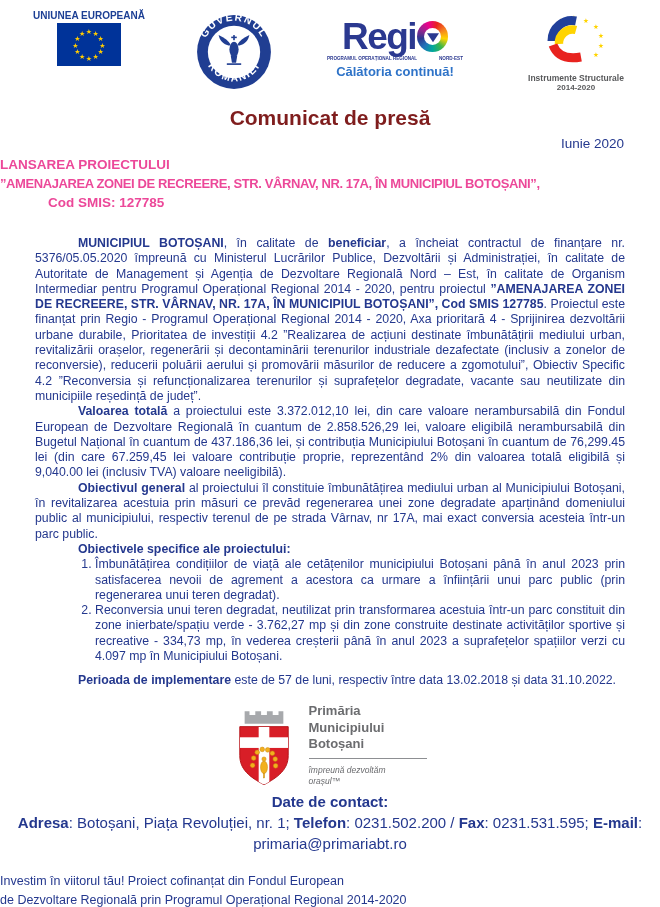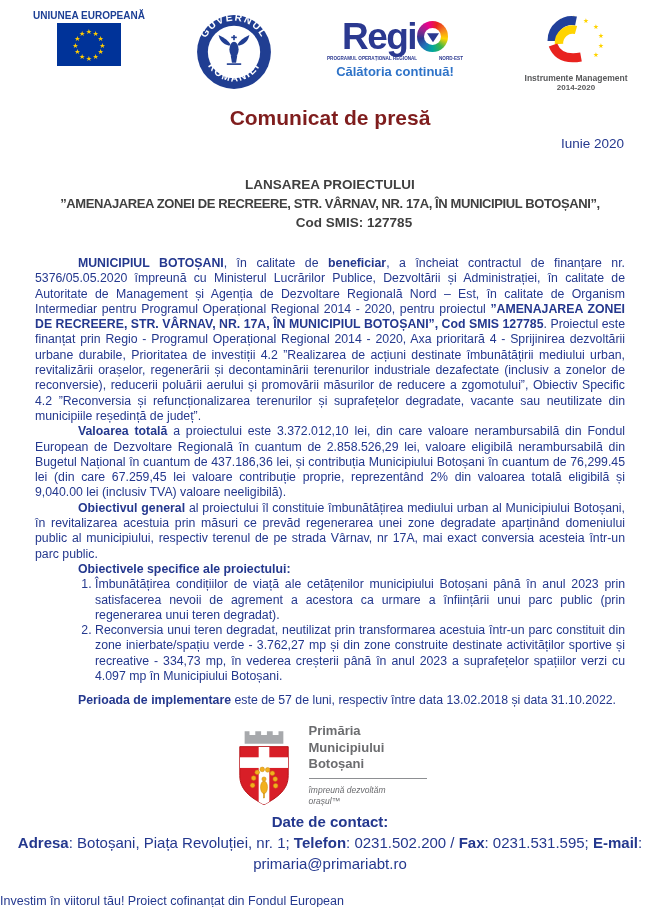--- a/index.html
+++ b/index.html
@@ -25,21 +25,21 @@
   .regio-o::after { content:""; position:absolute; left:50%; top:50%; transform:translate(-50%,-42%);
     width:0; height:0; border-left:6px solid transparent; border-right:6px solid transparent; border-top:9px solid #2b3990; }
   .regio-sub { display:flex; justify-content:space-between; width:136px; margin:1px auto 0; font-size:4.6px; font-weight:bold; color:#2b3990; }
   .regio-tagline { font-size:13px; font-weight:bold; color:#2e73c8; margin-top:3px; }
   .instr-block { width:120px; text-align:center; margin-top:4px; }
   .instr-cap1 { font-size:8.5px; font-weight:bold; color:#58595b; margin-top:1px; }
   .instr-cap2 { font-size:8px; font-weight:bold; color:#58595b; }
   
   .doc-title { text-align:center; font-size:21px; font-weight:bold; color:#7f1d1d; margin-top:10px; }
   .doc-date { text-align:right; margin:6px 36px 0 0; font-size:13.5px; }
-  .headline { text-align:center; font-weight:bold; color:#404040; margin-top:24px; line-height:19px; }
+  .headline { text-align:left; font-weight:bold; color:#ec4899; margin-top:4px; line-height:19px; }
   .headline .h1 { font-size:13.5px; }
   .headline .h2 { font-size:13px; letter-spacing:-0.4px; }
   .headline .h3 { font-size:13.5px;padding-left:48px; }
   
   .body-text { margin:24px 35px 0 35px; font-size:12.3px; line-height:15.3px; text-align:justify; }
   .body-text p { text-indent:43px; }
   .body-text b { font-weight:bold; }
   .obj-heading { font-weight:bold; text-indent:43px; }
   ol.objectives { margin-left:47px; padding-left:13px; }
   ol.objectives li { text-align:justify; }
@@ -130,21 +130,21 @@
             <text x="53" y="7">★</text>
           <text x="63" y="13">★</text>
             <text x="68" y="22">★</text>
             <text x="68" y="32">★</text>
             <text x="63" y="41">★</text>
         </g>
         <path d="M43 7 A20 20 0 0 0 19 27" stroke="#21409a" stroke-width="9" fill="none"></path>
         <path d="M43 16 A13.5 13.5 0 0 0 26 30" stroke="#ffd400" stroke-width="8.5" fill="none"></path>
         <path d="M20 31 Q26 47 48 43" stroke="#e8231f" stroke-width="9" fill="none"></path>
       </svg>
-      <div class="instr-cap1">Instrumente Management</div>
+      <div class="instr-cap1">Instrumente Structurale</div>
       <div class="instr-cap2">2014-2020</div>
     </div>
   </header>
 
   <h1 class="doc-title">Comunicat de presă</h1>
   <div class="doc-date">Iunie 2020</div>
 
   <div class="headline">
     <div class="h1">LANSAREA PROIECTULUI</div>
     <div class="h2">”AMENAJAREA ZONEI DE RECREERE, STR. VÂRNAV, NR. 17A, ÎN MUNICIPIUL BOTOȘANI”,</div>

